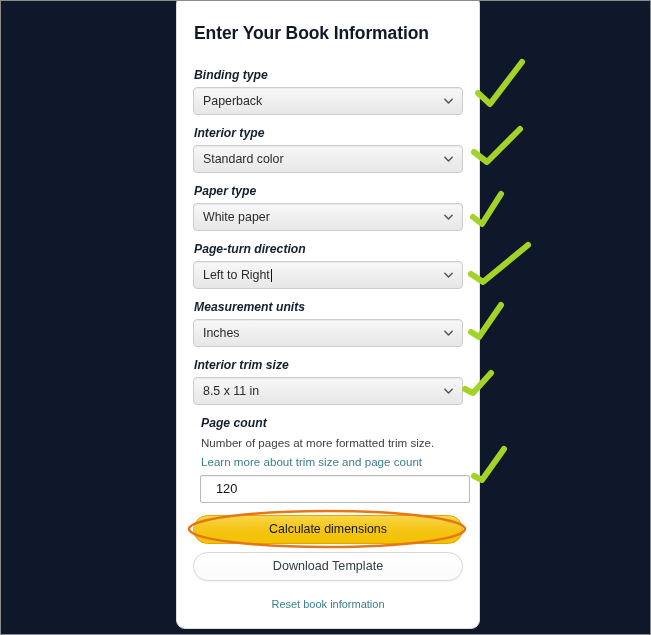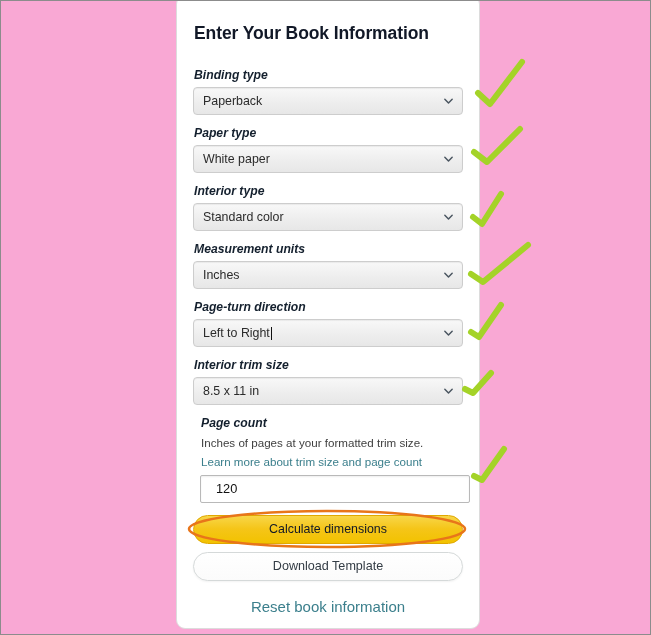--- a/index.html
+++ b/index.html
@@ -15,21 +15,21 @@
     position: relative;
     overflow: hidden;
   }
 
   
   #screenshot {
     position: absolute;
     left: 0; top: 0;
     width: 651px;
     height: 635px;
-    background: #f9a8d4;
+    background: #0f172a;
     border: 1px solid #8c8c8c;
     overflow: hidden;
   }
 
   
   #book-info-card {
     position: absolute;
     left: 175px;
     top: -6px;
     width: 304px;
@@ -164,21 +164,21 @@
     align-items: center;
     justify-content: center;
     text-align: right;
   }
 
   .reset-link {
     display: block;
     width: 270px;
     text-align: center;
     margin-top: 17px;
-    font-size: 15px;
+    font-size: 11px;
     color: #3b7f8c;
     text-decoration: none;
   }
 
   
   #annotation-layer {
     position: absolute;
     left: 0; top: 0;
     width: 651px;
     height: 635px;
@@ -200,47 +200,35 @@
         <div class="select-box">Paperback</div>
         <span class="chevron">
           <svg viewBox="0 0 12 12" width="11" height="11">
               <path d="M2 4.2 L6 8.2 L10 4.2" fill="none" stroke="#4a5560" stroke-width="1.6" stroke-linecap="round" stroke-linejoin="round"></path>
             </svg>
         </span>
       </div>
     </div>
 
     <div class="field">
+      <div class="field-label">Interior type</div>
+      <div class="select-wrap">
+        <div class="select-box">Standard color</div>
+        <span class="chevron">
+          <svg viewBox="0 0 12 12" width="11" height="11">
+              <path d="M2 4.2 L6 8.2 L10 4.2" fill="none" stroke="#4a5560" stroke-width="1.6" stroke-linecap="round" stroke-linejoin="round"></path>
+            </svg>
+        </span>
+      </div>
+    </div>
+
+    <div class="field">
       <div class="field-label">Paper type</div>
       <div class="select-wrap">
         <div class="select-box">White paper</div>
-        <span class="chevron">
-          <svg viewBox="0 0 12 12" width="11" height="11">
-              <path d="M2 4.2 L6 8.2 L10 4.2" fill="none" stroke="#4a5560" stroke-width="1.6" stroke-linecap="round" stroke-linejoin="round"></path>
-            </svg>
-        </span>
-      </div>
-    </div>
-
-    <div class="field">
-      <div class="field-label">Interior type</div>
-      <div class="select-wrap">
-        <div class="select-box">Standard color</div>
-        <span class="chevron">
-          <svg viewBox="0 0 12 12" width="11" height="11">
-              <path d="M2 4.2 L6 8.2 L10 4.2" fill="none" stroke="#4a5560" stroke-width="1.6" stroke-linecap="round" stroke-linejoin="round"></path>
-            </svg>
-        </span>
-      </div>
-    </div>
-
-    <div class="field">
-      <div class="field-label">Measurement units</div>
-      <div class="select-wrap">
-        <div class="select-box">Inches</div>
         <span class="chevron">
           <svg viewBox="0 0 12 12" width="11" height="11">
               <path d="M2 4.2 L6 8.2 L10 4.2" fill="none" stroke="#4a5560" stroke-width="1.6" stroke-linecap="round" stroke-linejoin="round"></path>
             </svg>
         </span>
       </div>
     </div>
 
     <div class="field">
       <div class="field-label">Page-turn direction</div>
@@ -251,34 +239,46 @@
           </div>
         <span class="chevron">
           <svg viewBox="0 0 12 12" width="11" height="11">
               <path d="M2 4.2 L6 8.2 L10 4.2" fill="none" stroke="#4a5560" stroke-width="1.6" stroke-linecap="round" stroke-linejoin="round"></path>
             </svg>
         </span>
       </div>
     </div>
 
     <div class="field">
+      <div class="field-label">Measurement units</div>
+      <div class="select-wrap">
+        <div class="select-box">Inches</div>
+        <span class="chevron">
+          <svg viewBox="0 0 12 12" width="11" height="11">
+              <path d="M2 4.2 L6 8.2 L10 4.2" fill="none" stroke="#4a5560" stroke-width="1.6" stroke-linecap="round" stroke-linejoin="round"></path>
+            </svg>
+        </span>
+      </div>
+    </div>
+
+    <div class="field">
       <div class="field-label">Interior trim size</div>
       <div class="select-wrap">
         <div class="select-box">8.5 x 11 in</div>
         <span class="chevron">
           <svg viewBox="0 0 12 12" width="11" height="11">
               <path d="M2 4.2 L6 8.2 L10 4.2" fill="none" stroke="#4a5560" stroke-width="1.6" stroke-linecap="round" stroke-linejoin="round"></path>
             </svg>
         </span>
       </div>
     </div>
 
     <div class="field" style="margin-bottom:0;margin-left:7px;">
       <div class="field-label">Page count</div>
-      <div class="help-text">Inches of pages at your formatted trim size.</div>
+      <div class="help-text">Number of pages at more formatted trim size.</div>
       <a class="help-link" href="#">Learn more about trim size and page count</a>
       <input class="text-input" type="text" value="120" style="">
     </div>
 
     <button class="btn-primary">Calculate dimensions</button>
     <button class="btn-secondary">Download Template</button>
     <a class="reset-link" href="#">Reset book information</a>
 
   </div>
 

